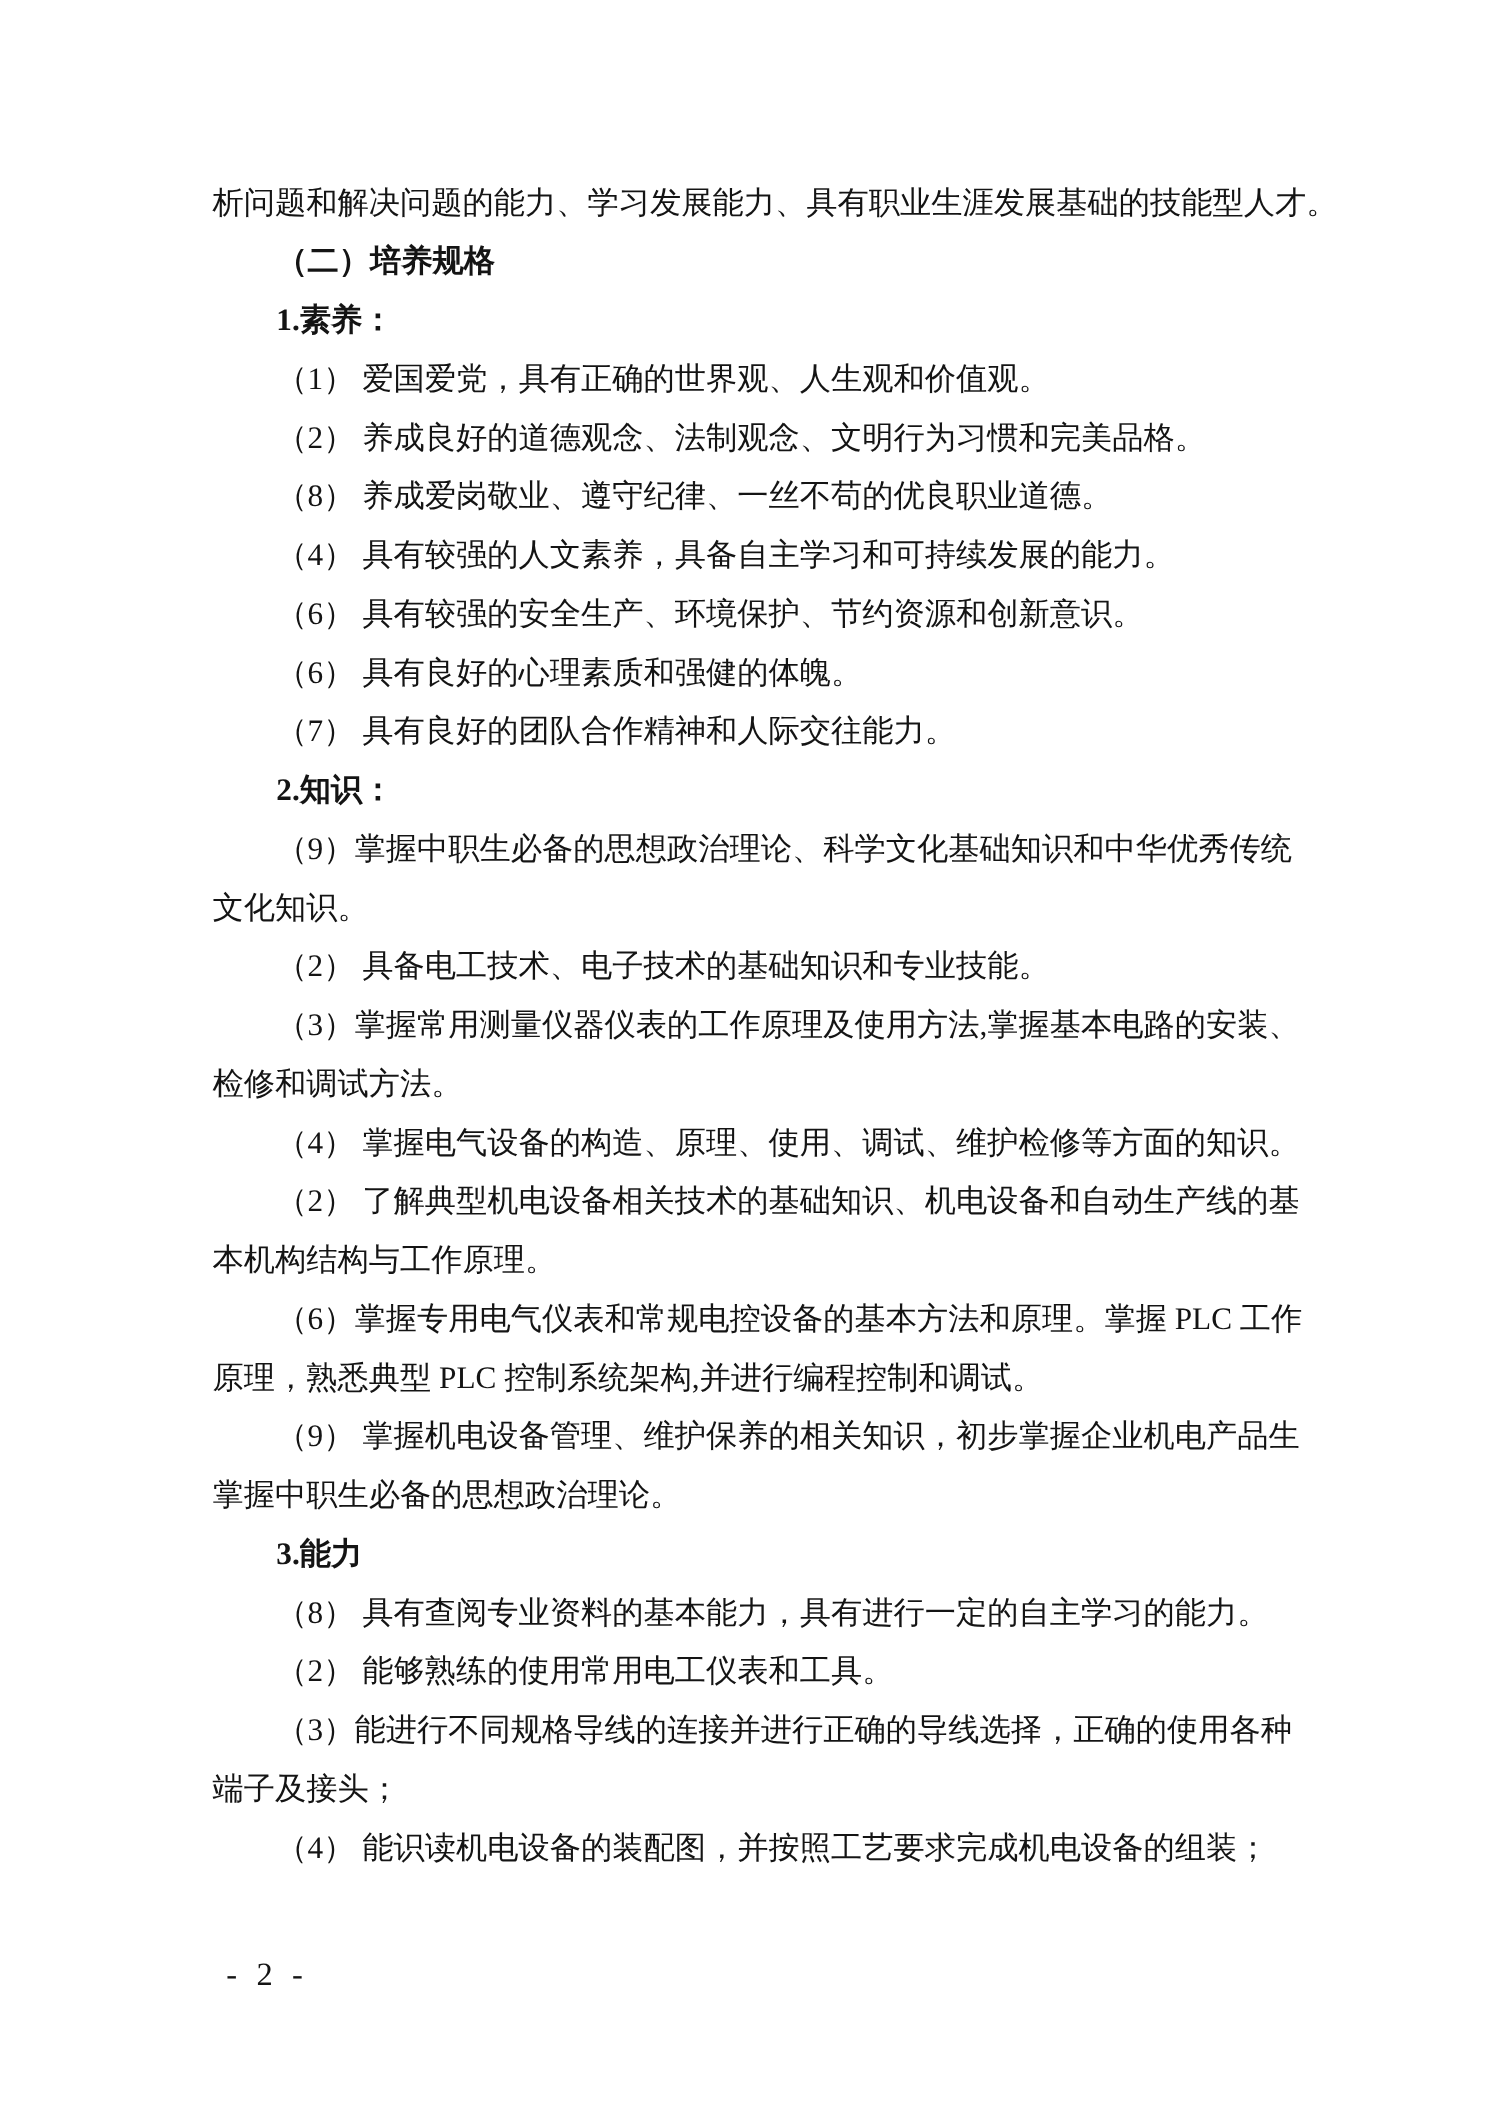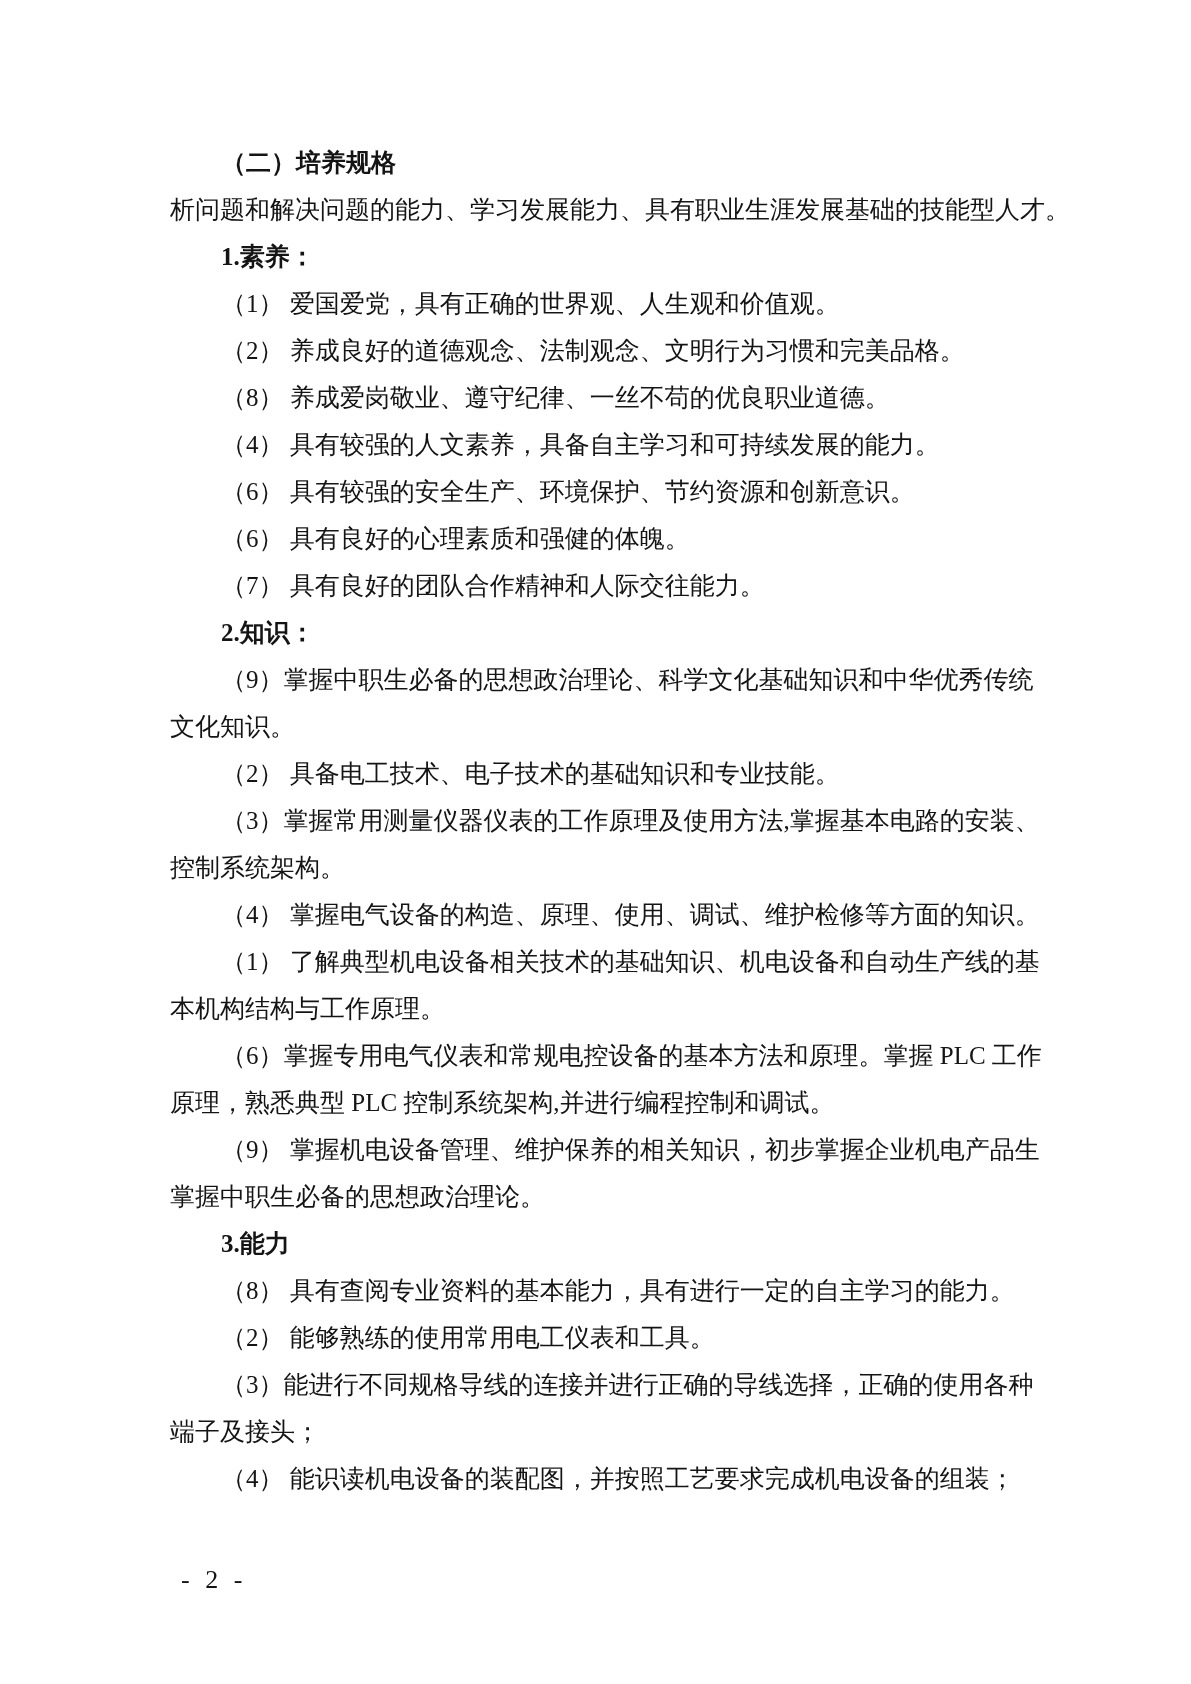--- a/index.html
+++ b/index.html
@@ -42,38 +42,38 @@
     line-height: 40px;
     word-spacing: 9px;
     color: #141414;
   }
 </style>
 </head>
 <body>
 
 <div class="page">
   <div class="content">
+    <div class="ln">析问题和解决问题的能力、学习发展能力、具有职业生涯发展基础的技能型人才。</div>
     <div class="ln ind bold">（二）培养规格</div>
-    <div class="ln">析问题和解决问题的能力、学习发展能力、具有职业生涯发展基础的技能型人才。</div>
     <div class="ln ind bold">1.素养：</div>
     <div class="ln ind">（1） 爱国爱党，具有正确的世界观、人生观和价值观。</div>
     <div class="ln ind">（2） 养成良好的道德观念、法制观念、文明行为习惯和完美品格。</div>
     <div class="ln ind">（8） 养成爱岗敬业、遵守纪律、一丝不苟的优良职业道德。</div>
     <div class="ln ind">（4） 具有较强的人文素养，具备自主学习和可持续发展的能力。</div>
     <div class="ln ind">（6） 具有较强的安全生产、环境保护、节约资源和创新意识。</div>
     <div class="ln ind">（6） 具有良好的心理素质和强健的体魄。</div>
     <div class="ln ind">（7） 具有良好的团队合作精神和人际交往能力。</div>
     <div class="ln ind bold">2.知识：</div>
     <div class="ln ind">（9）掌握中职生必备的思想政治理论、科学文化基础知识和中华优秀传统</div>
     <div class="ln">文化知识。</div>
     <div class="ln ind">（2） 具备电工技术、电子技术的基础知识和专业技能。</div>
     <div class="ln ind">（3）掌握常用测量仪器仪表的工作原理及使用方法,掌握基本电路的安装、</div>
-    <div class="ln">控制系统架构。</div>
+    <div class="ln">检修和调试方法。</div>
     <div class="ln ind">（4） 掌握电气设备的构造、原理、使用、调试、维护检修等方面的知识。</div>
-    <div class="ln ind">（1） 了解典型机电设备相关技术的基础知识、机电设备和自动生产线的基</div>
+    <div class="ln ind">（2） 了解典型机电设备相关技术的基础知识、机电设备和自动生产线的基</div>
     <div class="ln">本机构结构与工作原理。</div>
     <div class="ln ind">（6）掌握专用电气仪表和常规电控设备的基本方法和原理。掌握 PLC 工作</div>
     <div class="ln">原理，熟悉典型 PLC 控制系统架构,并进行编程控制和调试。</div>
     <div class="ln ind">（9） 掌握机电设备管理、维护保养的相关知识，初步掌握企业机电产品生</div>
     <div class="ln">掌握中职生必备的思想政治理论。</div>
     <div class="ln ind bold">3.能力</div>
     <div class="ln ind">（8） 具有查阅专业资料的基本能力，具有进行一定的自主学习的能力。</div>
     <div class="ln ind">（2） 能够熟练的使用常用电工仪表和工具。</div>
     <div class="ln ind">（3）能进行不同规格导线的连接并进行正确的导线选择，正确的使用各种</div>
     <div class="ln">端子及接头；</div>

